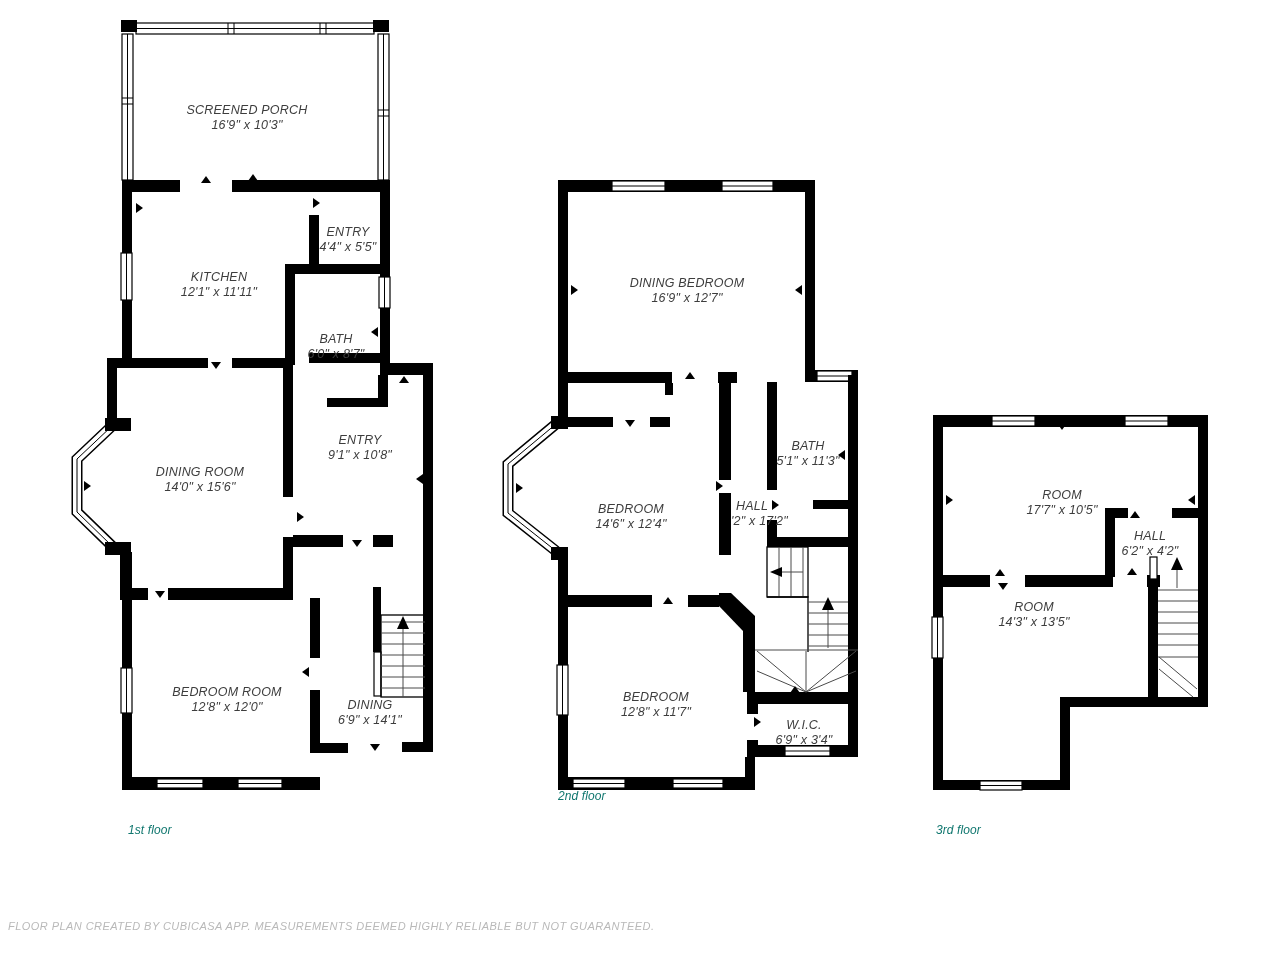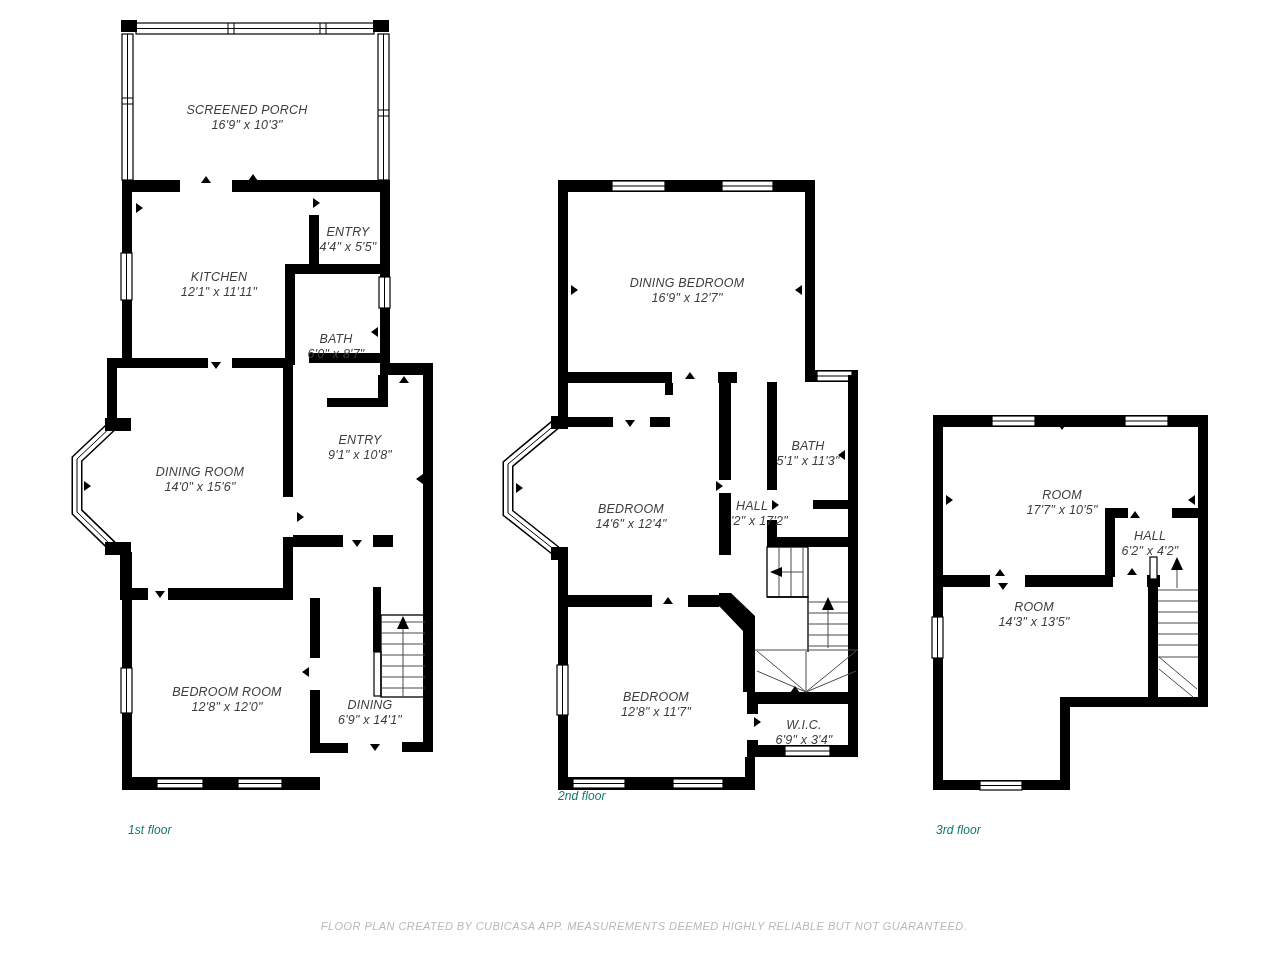--- a/index.html
+++ b/index.html
@@ -17,21 +17,21 @@
   .bay-inner{fill:none;stroke:#fff;stroke-width:8px;}
   .bay-mid{fill:none;stroke:#000;stroke-width:1px;}
   
   .room-label{position:absolute;transform:translate(-50%,-50%);display:flex;flex-direction:column;
               align-items:center;text-align:center;color:var(--label,#3d3d3d);
               font-size:12.5px;line-height:15px;letter-spacing:.2px;white-space:nowrap;}
   .room-label.anchor-left{transform:translateY(-50%);align-items:flex-start;text-align:left;}
   .room-label.anchor-left .rname{margin-left:5px;}
   .floor-label{position:absolute;transform:translateY(-50%);color:#0f766e;font-size:12px;
                letter-spacing:.1px;white-space:nowrap;}
-  .footer{position:absolute;left:8px;right:0;top:920px;text-align:center;
+  .footer{position:absolute;left:8px;right:0;top:920px;
           color:var(--footer,#b9b9b9);font-size:11px;letter-spacing:.45px;}
 </style>
 </head>
 <body>
 
 <div class="canvas">
 
   <svg width="1280" height="960" viewBox="0 0 1280 960">
 
     <g>

